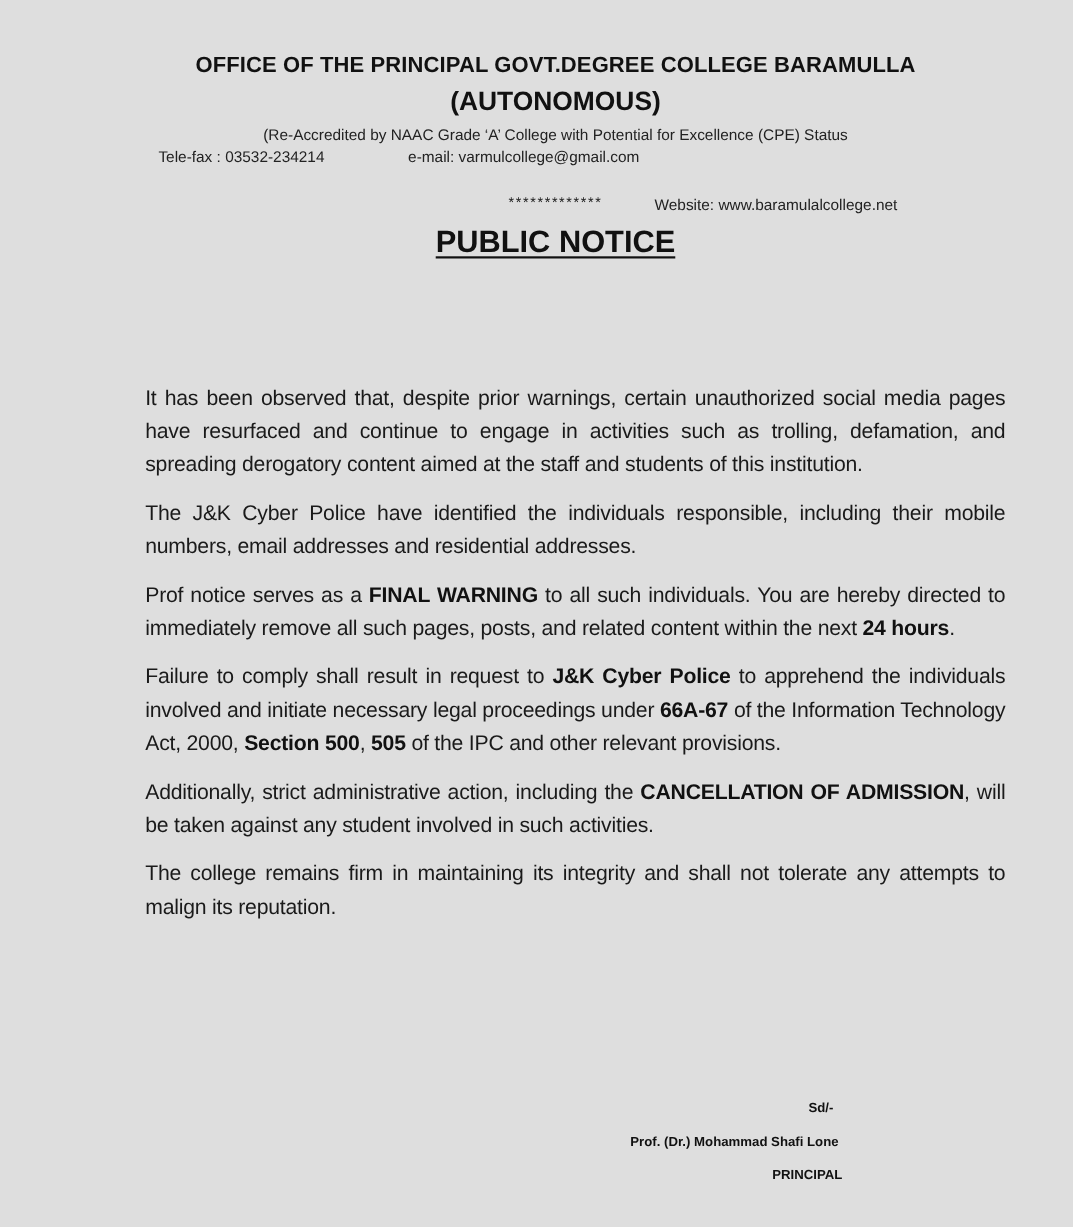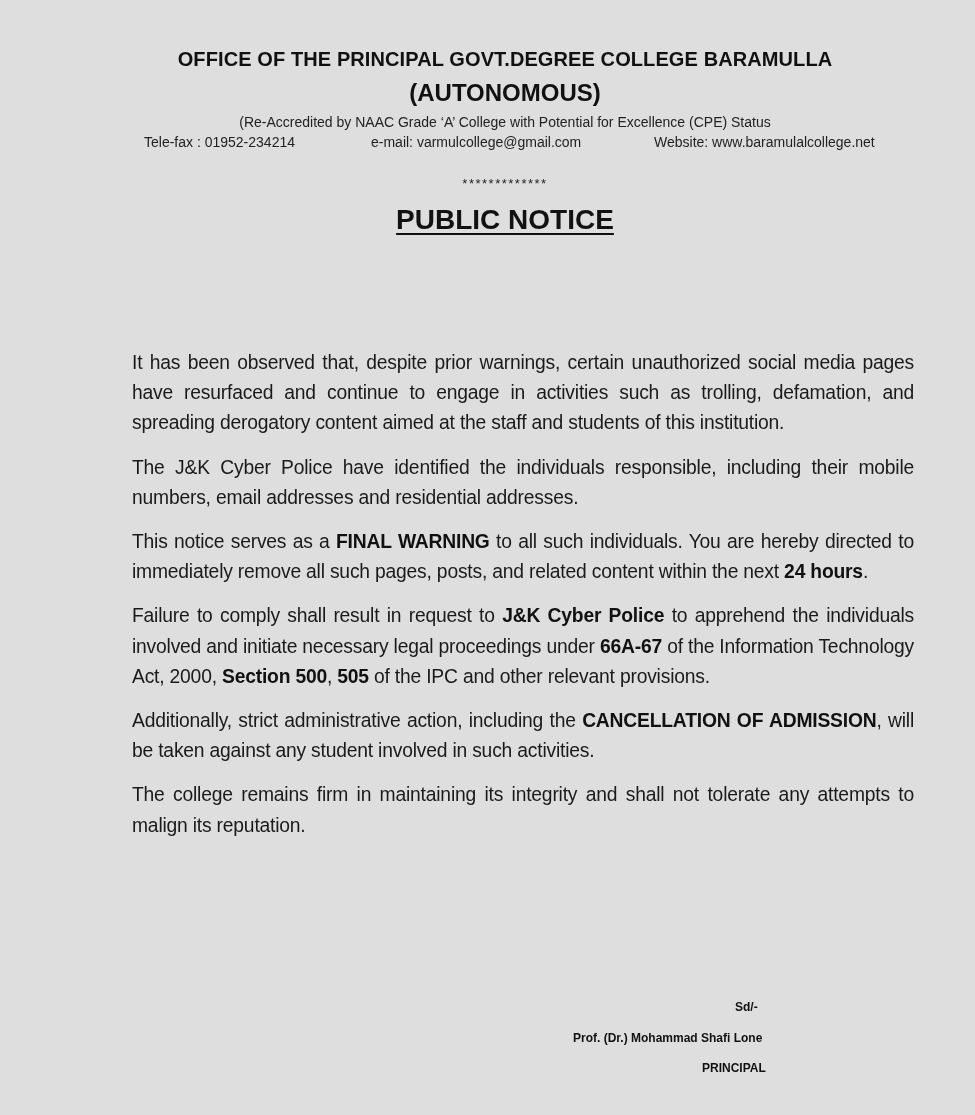--- a/index.html
+++ b/index.html
@@ -49,21 +49,21 @@
     }
     .hdr-contact {
       position: absolute;
       top: 134px;
       font-size: 14px;
       color: #222;
       white-space: nowrap;
     }
     .c-tel { left: 144px; }
     .c-mail { left: 371px; }
-    .c-web { left: 654px; }
+    .c-web { left: 595px; margin-top: 44px; }
     .stars {
       position: absolute;
       left: 0; width: 1010px;
       top: 176px;
       text-align: center;
       font-size: 13px;
       letter-spacing: 1.5px;
       color: #222;
     }
     .notice-title {
@@ -119,34 +119,34 @@
     .sig-name { left: 573px; top: 1031px; }
     .sig-role { left: 702px; top: 1061px; }
   </style>
 </head>
 <body>
 
 <div class="page">
   <div class="hdr-title">OFFICE OF THE PRINCIPAL GOVT.DEGREE COLLEGE BARAMULLA</div>
   <div class="hdr-auto">(AUTONOMOUS)</div>
   <div class="hdr-accr">(Re-Accredited by NAAC Grade ‘A’ College with Potential for Excellence (CPE) Status</div>
-  <div class="hdr-contact c-tel">Tele-fax : 01952-234214</div>
+  <div class="hdr-contact c-tel">Tele-fax : 03532-234214</div>
   <div class="hdr-contact c-mail">e-mail: varmulcollege@gmail.com</div>
   <div class="hdr-contact c-web">Website: www.baramulalcollege.net</div>
   <div class="stars">*************</div>
 
   <div class="notice-title">
     <span>PUBLIC NOTICE</span>
   </div>
 
 
   <div class="body">
     <p class="para"><span>It has been observed that, despite prior warnings, certain unauthorized social media pages have resurfaced and continue to engage in activities such as trolling, defamation, and spreading derogatory content aimed at the staff and students of this institution.</span></p>
     <p class="para"><span>The J&amp;K Cyber Police have identified the individuals responsible, including their mobile numbers, email addresses and residential addresses.</span></p>
-    <p class="para"><span>This notice serves as a </span><b>FINAL WARNING</b><span> to all such individuals. You are hereby directed to immediately remove all such pages, posts, and related content within the next </span><b>24 hours</b><span>.</span></p>
+    <p class="para"><span>Prof notice serves as a </span><b>FINAL WARNING</b><span> to all such individuals. You are hereby directed to immediately remove all such pages, posts, and related content within the next </span><b>24 hours</b><span>.</span></p>
     <p class="para"><span>Failure to comply shall result in request to </span><b>J&amp;K Cyber Police</b><span> to apprehend the individuals involved and initiate necessary legal proceedings under </span><b>66A-67</b><span> of the Information Technology Act, 2000, </span><b>Section 500</b><span>, </span><b>505</b><span> of the IPC and other relevant provisions.</span></p>
     <p class="para"><span>Additionally, strict administrative action, including the </span><b>CANCELLATION OF ADMISSION</b><span>, will be taken against any student involved in such activities.</span></p>
     <p class="para"><span>The college remains firm in maintaining its integrity and shall not tolerate any attempts to malign its reputation.</span></p>
   </div>
 
   <div class="sig sig-sd">Sd/-</div>
   <div class="sig sig-name">Prof. (Dr.) Mohammad Shafi Lone</div>
   <div class="sig sig-role">PRINCIPAL</div>
 </div>
 

